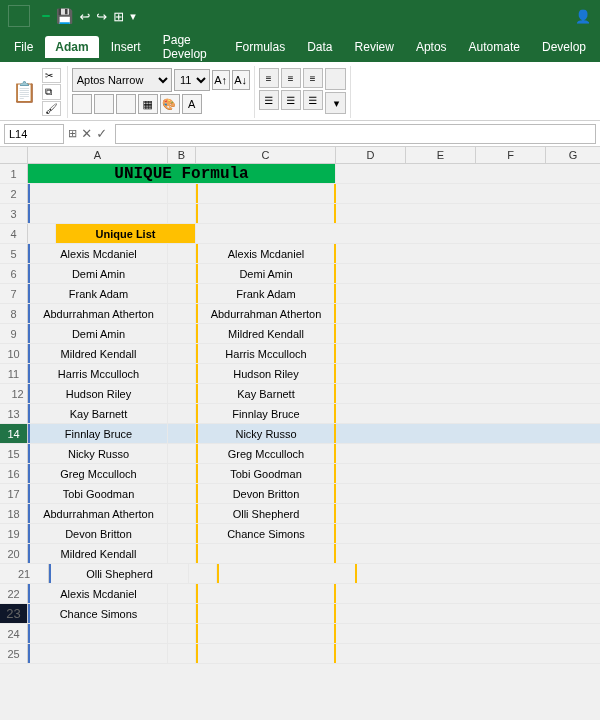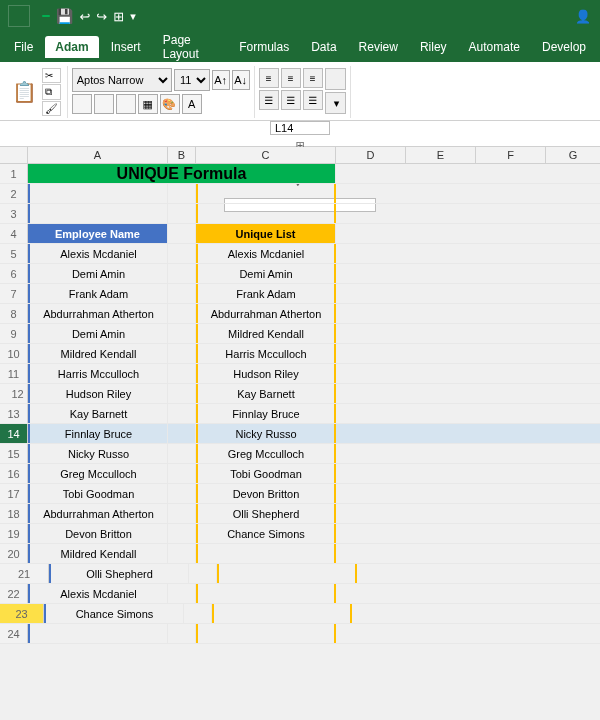--- a/index.html
+++ b/index.html
@@ -26,21 +26,21 @@
     .font-size-btn { width: 18px; height: 20px; border: 1px solid #aaa; background: #f5f5f5; cursor: pointer; font-size: 11px; display: flex; align-items: center; justify-content: center; }
 
     .bold-btn { font-weight: bold; width: 20px; height: 20px; border: 1px solid #aaa; background: #f5f5f5; cursor: pointer; font-size: 12px; display: flex; align-items: center; justify-content: center; }
     .format-btn { width: 20px; height: 20px; border: 1px solid #aaa; background: #f5f5f5; cursor: pointer; font-size: 11px; display: flex; align-items: center; justify-content: center; }
     .align-btn { width: 20px; height: 20px; border: 1px solid #bbb; background: #f0f0f0; cursor: pointer; font-size: 10px; display: flex; align-items: center; justify-content: center; }
 
     .wrap-text-btn { padding: 2px 6px; border: 1px solid #bbb; background: #f0f0f0; cursor: pointer; font-size: 11px; white-space: nowrap; height: 22px; display: flex; align-items: center; }
     .merge-btn { padding: 2px 6px; border: 1px solid #bbb; background: #f0f0f0; cursor: pointer; font-size: 11px; white-space: nowrap; height: 22px; display: flex; align-items: center; gap: 2px; }
 
     
-    .formula-bar { background: white; border-bottom: 1px solid #d0d0d0; display: flex; align-items: center; height: 26px; padding: 0 4px; gap: 4px; flex-direction: column; }
+    .formula-bar { background: white; border-bottom: 1px solid #d0d0d0; display: flex; align-items: center; height: 26px; padding: 0 4px; gap: 4px; }
     .cell-ref { width: 60px; border: 1px solid #bbb; height: 20px; font-size: 11px; padding: 0 4px; }
     .formula-input { flex: 1; border: 1px solid #bbb; height: 20px; font-size: 11px; padding: 0 4px; }
     .col-headers { display: flex; background: #f2f2f2; border-bottom: 1px solid #d0d0d0; }
 
     .sheet-area { display: flex; flex: 1; flex-direction: column; overflow: hidden; }
   </style>
 </head>
 <body>
 
 <div class="title-bar">
@@ -58,25 +58,25 @@
   <div class="title-center"></div>
   <div class="title-bar-right">
     <span style="font-size:13px;">👤</span>
   </div>
 </div>
 
 <div class="menu-bar">
   <div class="menu-item">File</div>
   <div class="menu-item active">Adam</div>
   <div class="menu-item">Insert</div>
-  <div class="menu-item">Page Layout</div>
+  <div class="menu-item">Page Develop</div>
   <div class="menu-item">Formulas</div>
   <div class="menu-item">Data</div>
   <div class="menu-item">Review</div>
-  <div class="menu-item">Riley</div>
+  <div class="menu-item">Aptos</div>
   <div class="menu-item">Automate</div>
   <div class="menu-item">Develop</div>
 </div>
 
 <div class="ribbon">
   <div style="display:flex; align-items:stretch; gap:0;">
 
     <div style="display:flex; flex-direction:column; align-items:center; padding:2px 6px 0; border-right:1px solid #e0e0e0;">
       <div style="display:flex; gap:2px; align-items:center;">
         <div style="display:flex; flex-direction:column; align-items:center; cursor:pointer;">
@@ -158,40 +158,39 @@
     <div style="width:140px; min-width:140px; border-right:1px solid #d0d0d0; text-align:center; font-size:11px; padding:2px 0; color:#333;">C</div>
     <div style="width:70px; min-width:70px; border-right:1px solid #d0d0d0; text-align:center; font-size:11px; padding:2px 0; color:#333;">D</div>
     <div style="width:70px; min-width:70px; border-right:1px solid #d0d0d0; text-align:center; font-size:11px; padding:2px 0; color:#333;">E</div>
     <div style="width:70px; min-width:70px; border-right:1px solid #d0d0d0; text-align:center; font-size:11px; padding:2px 0; color:#333;">F</div>
     <div style="flex:1; text-align:center; font-size:11px; padding:2px 0; color:#333;">G</div>
   </div>
 
   <div id="sheet-body" style="flex:1; overflow-y:auto; overflow-x:hidden;">
   <div style="display: flex; min-height: 20px; border-bottom: 1px solid rgb(232, 232, 232);">
         <div style="width: 28px; min-width: 28px; border-right: 1px solid rgb(208, 208, 208); text-align: center; font-size: 11px; color: rgb(102, 102, 102); background: rgb(242, 242, 242); display: flex; align-items: center; justify-content: center;">1</div>
-        <div style="width: 308px; background: rgb(0, 176, 80); color: black; font-weight: bold; font-size: 16px; display: flex; align-items: center; justify-content: center; border-right: 1px solid rgb(232, 232, 232);">UNIQUE Formula</div>
+        <div style="width: 308px; background: rgb(0, 176, 80); color: black; font-weight: bold; font-size: 16px; display: flex; align-items: center; justify-content: center; border-right: 1px solid rgb(232, 232, 232); font-family: Liberation Mono, monospace;">UNIQUE Formula</div>
         <div style="flex: 1 1 0%;"></div>
       </div>
       <div style="display: flex; min-height: 20px; border-bottom: 1px solid rgb(232, 232, 232);">
         <div style="width: 28px; min-width: 28px; border-right: 1px solid rgb(208, 208, 208); text-align: center; font-size: 11px; color: rgb(102, 102, 102); background: rgb(242, 242, 242); display: flex; align-items: center; justify-content: center;">2</div>
         <div style="width: 140px; min-width: 140px; border-right: 1px solid rgb(232, 232, 232); font-size: 11px; padding: 2px 4px; display: flex; align-items: center; justify-content: center; overflow: hidden; white-space: nowrap; border-left: 2px solid rgb(68, 114, 196);"></div>
         <div style="width: 28px; min-width: 28px; border-right: 1px solid rgb(232, 232, 232); font-size: 11px; display: flex; align-items: center;"></div>
         <div style="width: 140px; min-width: 140px; border-right: 2px solid rgb(255, 192, 0); font-size: 11px; padding: 2px 4px; display: flex; align-items: center; justify-content: center; overflow: hidden; white-space: nowrap; border-left: 2px solid rgb(255, 192, 0);"></div>
         <div style="flex: 1 1 0%;"></div>
       </div>
       <div style="display: flex; min-height: 20px; border-bottom: 1px solid rgb(232, 232, 232);">
         <div style="width: 28px; min-width: 28px; border-right: 1px solid rgb(208, 208, 208); text-align: center; font-size: 11px; color: rgb(102, 102, 102); background: rgb(242, 242, 242); display: flex; align-items: center; justify-content: center;">3</div>
         <div style="width: 140px; min-width: 140px; border-right: 1px solid rgb(232, 232, 232); font-size: 11px; padding: 2px 4px; display: flex; align-items: center; justify-content: center; overflow: hidden; white-space: nowrap; border-left: 2px solid rgb(68, 114, 196);"></div>
         <div style="width: 28px; min-width: 28px; border-right: 1px solid rgb(232, 232, 232); font-size: 11px; display: flex; align-items: center;"></div>
         <div style="width: 140px; min-width: 140px; border-right: 2px solid rgb(255, 192, 0); font-size: 11px; padding: 2px 4px; display: flex; align-items: center; justify-content: center; overflow: hidden; white-space: nowrap; border-left: 2px solid rgb(255, 192, 0);"></div>
         <div style="flex: 1 1 0%;"></div>
       </div>
       <div style="display: flex; min-height: 20px; border-bottom: 1px solid rgb(232, 232, 232);">
         <div style="width: 28px; min-width: 28px; border-right: 1px solid rgb(208, 208, 208); text-align: center; font-size: 11px; color: rgb(102, 102, 102); background: rgb(242, 242, 242); display: flex; align-items: center; justify-content: center;">4</div>
-        <div style="width: 140px; min-width: 140px; border-right: 1px solid rgb(232, 232, 232); font-size: 11px; padding: 2px 4px; display: flex; align-items: center; justify-content: center; overflow: hidden; white-space: nowrap; background: rgb(68, 114, 196); color: white; font-weight: bold;">Employee Name</div>
         <div style="width: 28px; min-width: 28px; border-right: 1px solid rgb(232, 232, 232); font-size: 11px; display: flex; align-items: center;"></div>
         <div style="width: 140px; min-width: 140px; border-right: 1px solid rgb(232, 232, 232); font-size: 11px; padding: 2px 12px; display: flex; align-items: center; justify-content: center; overflow: hidden; white-space: nowrap; background: rgb(255, 192, 0); font-weight: bold;">Unique List</div>
         <div style="flex: 1 1 0%;"></div>
       </div>
       <div style="display: flex; min-height: 20px; border-bottom: 1px solid rgb(232, 232, 232);">
         <div style="width: 28px; min-width: 28px; border-right: 1px solid rgb(208, 208, 208); text-align: center; font-size: 11px; color: rgb(102, 102, 102); background: rgb(242, 242, 242); display: flex; align-items: center; justify-content: center;">5</div>
         <div style="width: 140px; min-width: 140px; border-right: 1px solid rgb(232, 232, 232); font-size: 11px; padding: 2px 4px; display: flex; align-items: center; justify-content: center; overflow: hidden; white-space: nowrap; border-left: 2px solid rgb(68, 114, 196);">Alexis Mcdaniel</div>
         <div style="width: 28px; min-width: 28px; border-right: 1px solid rgb(232, 232, 232); font-size: 11px; display: flex; align-items: center;"></div>
         <div style="width: 140px; min-width: 140px; border-right: 2px solid rgb(255, 192, 0); font-size: 11px; padding: 2px 4px; display: flex; align-items: center; justify-content: center; overflow: hidden; white-space: nowrap; border-left: 2px solid rgb(255, 192, 0);">Alexis Mcdaniel</div>
         <div style="flex: 1 1 0%;"></div>
@@ -309,27 +308,34 @@
         <div style="flex: 1 1 0%;"></div>
       </div>
       <div style="display: flex; min-height: 20px; border-bottom: 1px solid rgb(232, 232, 232);">
         <div style="width: 28px; min-width: 28px; border-right: 1px solid rgb(208, 208, 208); text-align: center; font-size: 11px; color: rgb(102, 102, 102); background: rgb(242, 242, 242); display: flex; align-items: center; justify-content: center;">22</div>
         <div style="width: 140px; min-width: 140px; border-right: 1px solid rgb(232, 232, 232); font-size: 11px; padding: 2px 4px; display: flex; align-items: center; justify-content: center; overflow: hidden; white-space: nowrap; border-left: 2px solid rgb(68, 114, 196);">Alexis Mcdaniel</div>
         <div style="width: 28px; min-width: 28px; border-right: 1px solid rgb(232, 232, 232); font-size: 11px; display: flex; align-items: center;"></div>
         <div style="width: 140px; min-width: 140px; border-right: 2px solid rgb(255, 192, 0); font-size: 11px; padding: 2px 4px; display: flex; align-items: center; justify-content: center; overflow: hidden; white-space: nowrap; border-left: 2px solid rgb(255, 192, 0);"></div>
         <div style="flex: 1 1 0%;"></div>
       </div>
       <div style="display: flex; min-height: 20px; border-bottom: 1px solid rgb(232, 232, 232);">
-        <div style="width: 44px; min-width: 28px; border-right: 1px solid rgb(208, 208, 208); text-align: center; font-size: 11px; color: rgb(102, 102, 102); background: #fde047; display: flex; align-items: center; justify-content: center;">23</div>
+        <div style="width: 28px; min-width: 28px; border-right: 1px solid rgb(208, 208, 208); text-align: center; font-size: 13px; color: rgb(102, 102, 102); background: #0f172a; display: flex; align-items: center; justify-content: center;">23</div>
         <div style="width: 140px; min-width: 140px; border-right: 1px solid rgb(232, 232, 232); font-size: 11px; padding: 2px 4px; display: flex; align-items: center; justify-content: center; overflow: hidden; white-space: nowrap; border-left: 2px solid rgb(68, 114, 196);">Chance Simons</div>
         <div style="width: 28px; min-width: 28px; border-right: 1px solid rgb(232, 232, 232); font-size: 11px; display: flex; align-items: center;"></div>
         <div style="width: 140px; min-width: 140px; border-right: 2px solid rgb(255, 192, 0); font-size: 11px; padding: 2px 4px; display: flex; align-items: center; justify-content: center; overflow: hidden; white-space: nowrap; border-left: 2px solid rgb(255, 192, 0);"></div>
         <div style="flex: 1 1 0%;"></div>
       </div>
       <div style="display: flex; min-height: 20px; border-bottom: 1px solid rgb(232, 232, 232);">
         <div style="width: 28px; min-width: 28px; border-right: 1px solid rgb(208, 208, 208); text-align: center; font-size: 11px; color: rgb(102, 102, 102); background: rgb(242, 242, 242); display: flex; align-items: center; justify-content: center;">24</div>
         <div style="width: 140px; min-width: 140px; border-right: 1px solid rgb(232, 232, 232); font-size: 11px; padding: 2px 4px; display: flex; align-items: center; justify-content: center; overflow: hidden; white-space: nowrap; border-left: 2px solid rgb(68, 114, 196);"></div>
         <div style="width: 28px; min-width: 28px; border-right: 1px solid rgb(232, 232, 232); font-size: 11px; display: flex; align-items: center;"></div>
         <div style="width: 140px; min-width: 140px; border-right: 2px solid rgb(255, 192, 0); font-size: 11px; padding: 2px 4px; display: flex; align-items: center; justify-content: center; overflow: hidden; white-space: nowrap; border-left: 2px solid rgb(255, 192, 0);"></div>
         <div style="flex: 1 1 0%;"></div>
       </div>
+      <div style="display: flex; min-height: 20px; border-bottom: 1px solid rgb(232, 232, 232);">
+        <div style="width: 28px; min-width: 28px; border-right: 1px solid rgb(208, 208, 208); text-align: center; font-size: 11px; color: rgb(102, 102, 102); background: rgb(242, 242, 242); display: flex; align-items: center; justify-content: center;">25</div>
+        <div style="width: 140px; min-width: 140px; border-right: 1px solid rgb(232, 232, 232); font-size: 11px; padding: 2px 4px; display: flex; align-items: center; justify-content: center; overflow: hidden; white-space: nowrap; border-left: 2px solid rgb(68, 114, 196);"></div>
+        <div style="width: 28px; min-width: 28px; border-right: 1px solid rgb(232, 232, 232); font-size: 11px; display: flex; align-items: center;"></div>
+        <div style="width: 140px; min-width: 140px; border-right: 2px solid rgb(255, 192, 0); font-size: 11px; padding: 2px 4px; display: flex; align-items: center; justify-content: center; overflow: hidden; white-space: nowrap; border-left: 2px solid rgb(255, 192, 0);"></div>
+        <div style="flex: 1 1 0%;"></div>
+      </div>
     </div>
 </div>
 
 </body></html>

